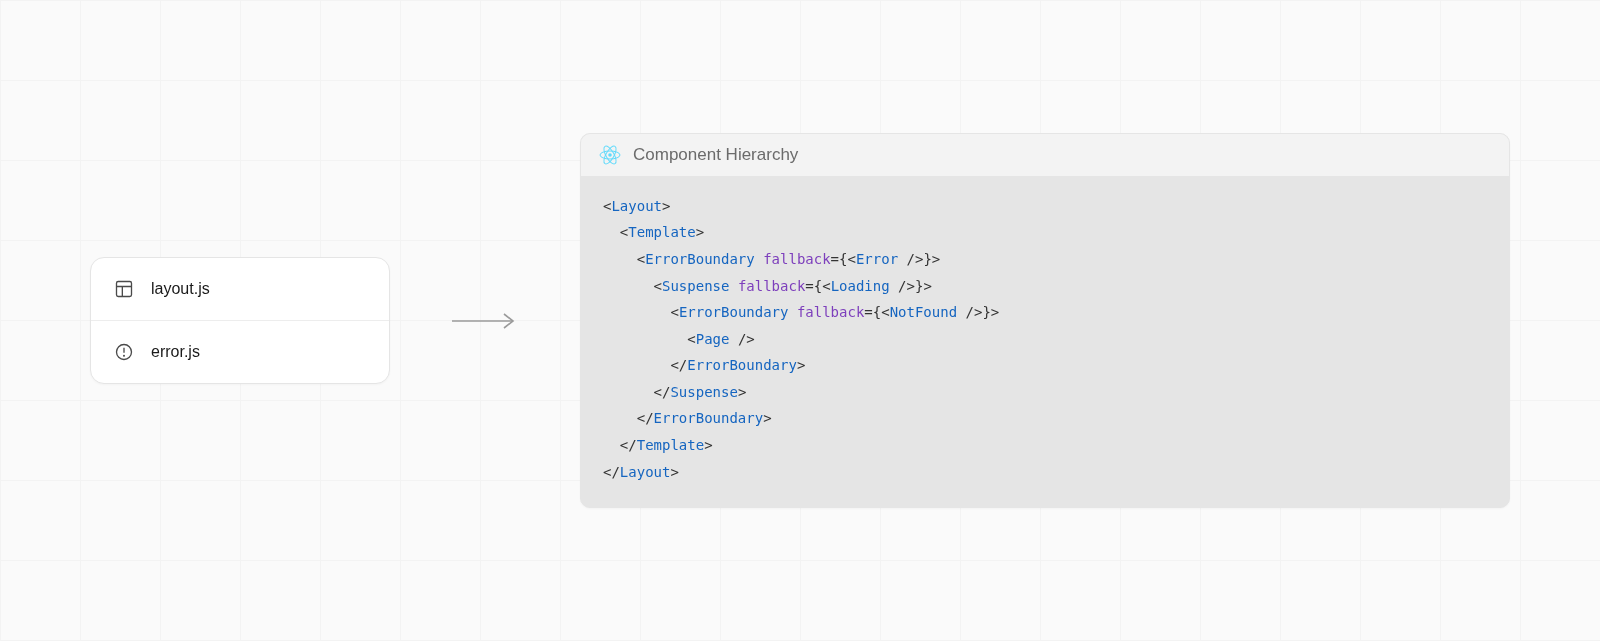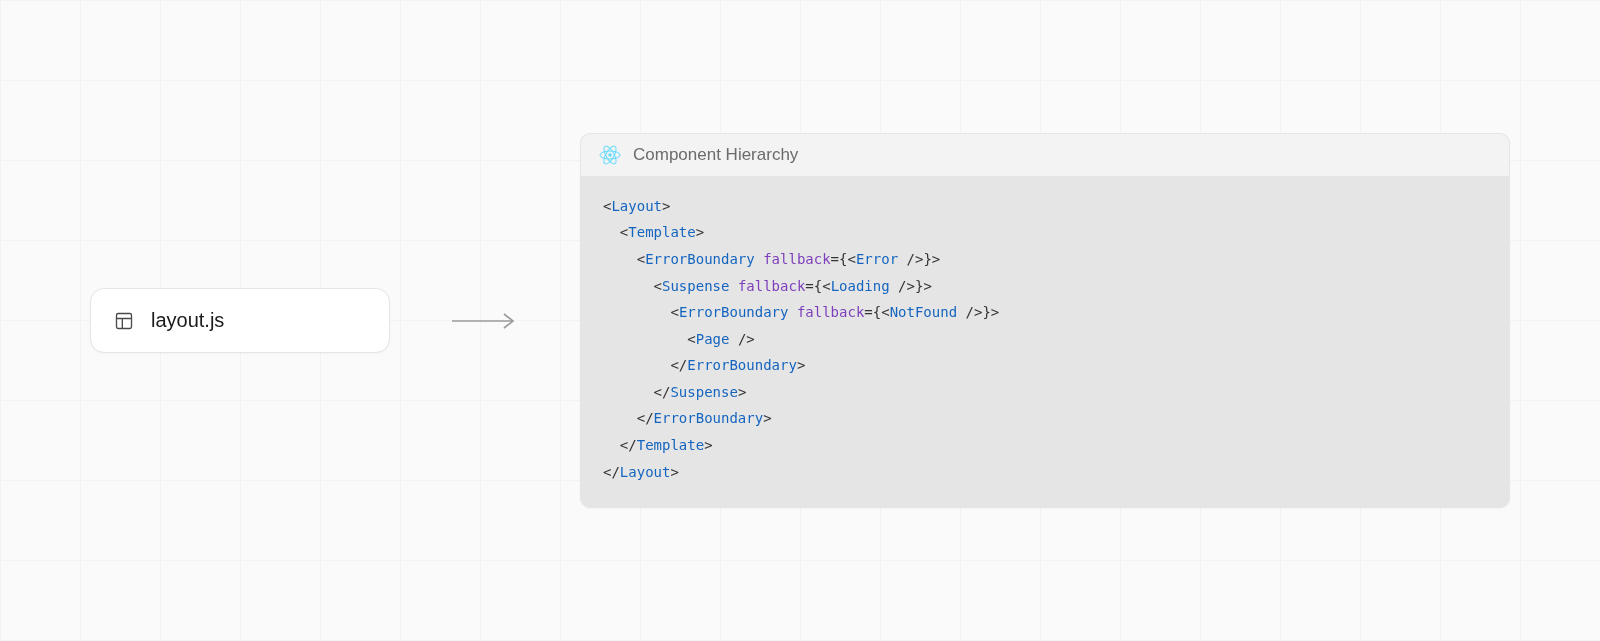--- a/index.html
+++ b/index.html
@@ -39,21 +39,21 @@
     border: 1px solid #e5e5e5;
     border-radius: 14px;
     box-shadow: 0 1px 2px rgba(0,0,0,0.03);
     overflow: hidden;
   }
   .file-item {
     display: flex;
     align-items: center;
     gap: 16px;
     padding: 20px 22px;
-    font-size: 20px;
+    font-size: 16px;
     color: #1a1a1a;
     border-bottom: 1px solid #ededed;
   }
   .file-item:last-child { border-bottom: none; }
   .icon {
     width: 22px;
     height: 22px;
     flex: none;
     display: inline-flex;
     align-items: center;
@@ -115,20 +115,30 @@
         <svg viewBox="0 0 24 24">
             <rect x="3" y="3" width="18" height="18" rx="2"></rect>
             <line x1="3" y1="9" x2="21" y2="9"></line>
             <line x1="10" y1="9" x2="10" y2="21"></line>
           </svg>
       </span>
       <span>layout.js</span>
     </div>
 
 
+    <div class="file-item">
+      <span class="icon">
+        <svg viewBox="0 0 24 24">
+            <circle cx="12" cy="12" r="9"></circle>
+            <line x1="12" y1="7" x2="12" y2="13"></line>
+            <circle cx="12" cy="16.5" r="0.5" fill="currentColor"></circle>
+          </svg>
+      </span>
+      <span>error.js</span>
+    </div>
 
 
 
 
   </div>
 
   <div class="arrow">
     <svg viewBox="0 0 70 24">
         <line x1="2" y1="12" x2="62" y2="12"></line>
         <polyline points="54,5 63,12 54,19"></polyline>

